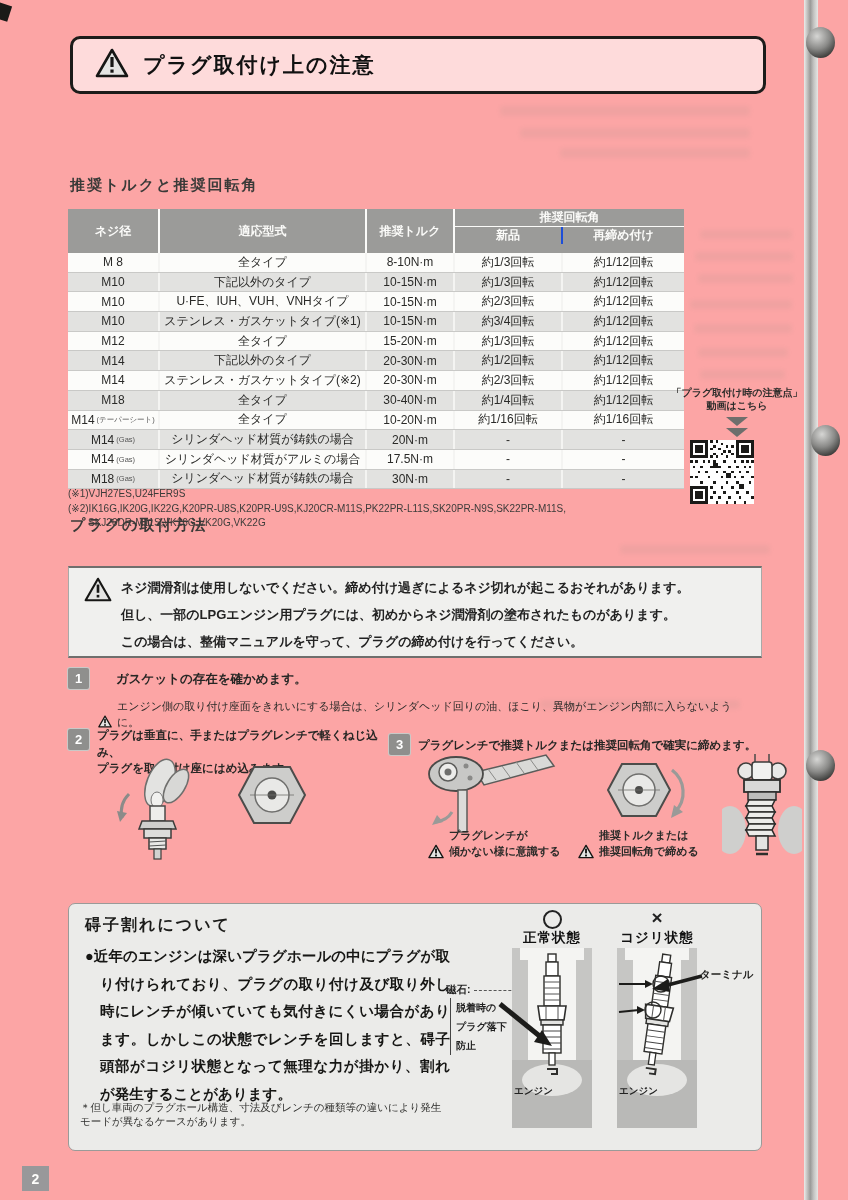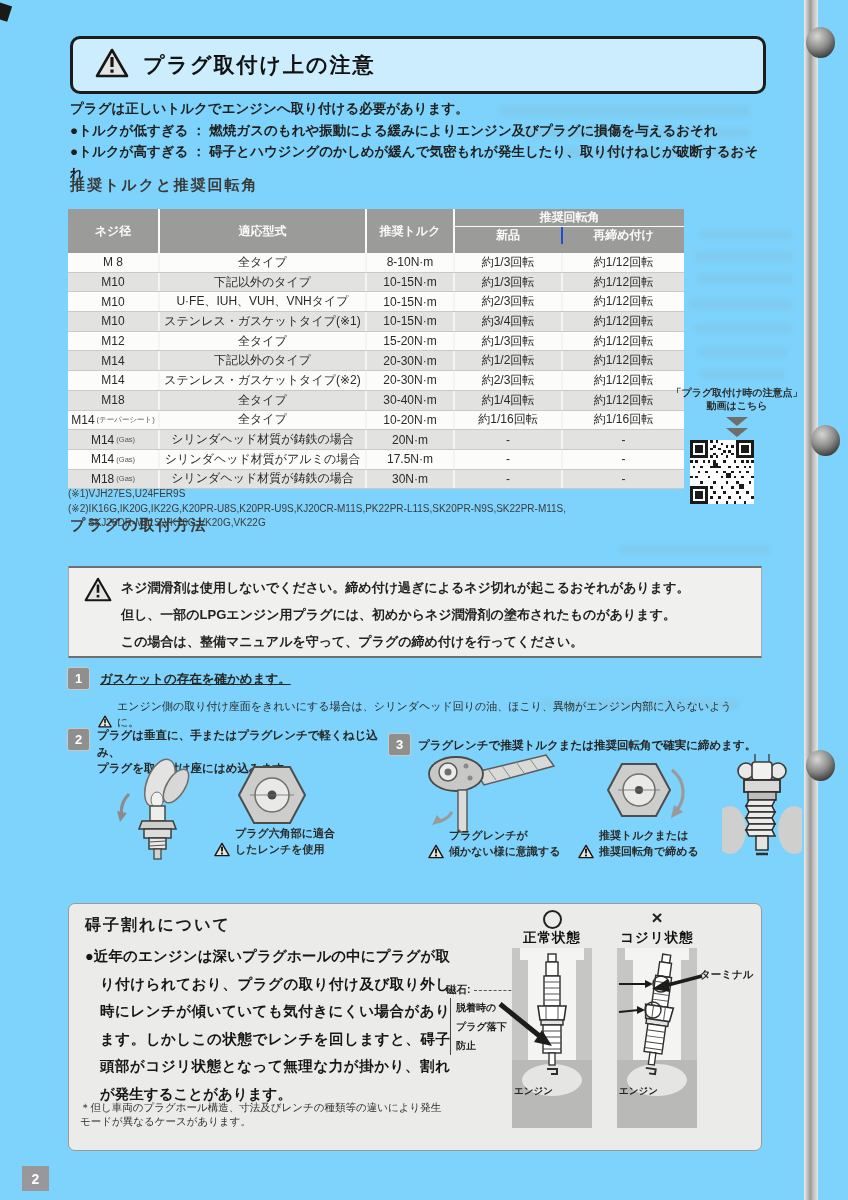--- a/index.html
+++ b/index.html
@@ -1,17 +1,17 @@
 <!DOCTYPE html>
 <html><head>
 <meta charset="utf-8">
 <style>
   html,body{margin:0;padding:0;}
   body{font-family:"Liberation Sans","DejaVu Sans",sans-serif;background:#e8e8e4;}
-  #page{position:relative;width:848px;height:1200px;background:#7dd3fc;overflow:hidden;}
+  #page{position:relative;width:848px;height:1200px;background:#fca5a5;overflow:hidden;}
   .abs{position:absolute;}
   
   .corner-mark{left:-4px;top:4px;width:14px;height:16px;background:#1a1a18;transform:rotate(18deg);}
   
   .bind-bar{left:804px;top:0;width:14px;height:1200px;
     background:linear-gradient(90deg,#ececea,#9a9a98 45%,#c4c4c2 70%,#e6e6e4);}
   .knob{width:29px;height:31px;border-radius:50%;
     background:radial-gradient(circle at 38% 30%,#d6d6d4,#8a8a88 45%,#2e2e2c 85%);}
   
   .ghost{background:#8a8a7e;opacity:.10;filter:blur(2px);border-radius:3px;}
@@ -107,25 +107,20 @@
     <span class="warn-tri">
       <svg width="34" height="30" viewBox="0 0 34 30">
         <polygon points="17,2 32,28 2,28" fill="#e4e4e2" stroke="#161614" stroke-width="2.6" stroke-linejoin="round"></polygon>
         <rect x="15.4" y="9" width="3.2" height="10" fill="#161614"></rect>
         <rect x="15.4" y="21.5" width="3.2" height="3.2" fill="#161614"></rect>
       </svg>
     </span>
     <span class="ttl">プラグ取付け上の注意</span>
   </div>
 
-  <div class="abs intro">
-    <div>プラグは正しいトルクでエンジンへ取り付ける必要があります。</div>
-    <div>●トルクが低すぎる ： 燃焼ガスのもれや振動による緩みによりエンジン及びプラグに損傷を与えるおそれ</div>
-    <div>●トルクが高すぎる ： 碍子とハウジングのかしめが緩んで気密もれが発生したり、取り付けねじが破断するおそれ</div>
-  </div>
 
   <div class="abs sec-head" style="left:70px;top:176px;">推奨トルクと推奨回転角</div>
 
   <div class="abs ttable">
     <div class="thead">
       <div class="hc">ネジ径</div>
       <div class="hc">適応型式</div>
       <div class="hc">推奨トルク</div>
       <div class="rot-group">
         <div class="rot-top">推奨回転角</div>
@@ -265,21 +260,21 @@
       </svg>
     </span>
     <div class="wtext">
       <div>ネジ潤滑剤は使用しないでください。締め付け過ぎによるネジ切れが起こるおそれがあります。</div>
       <div>但し、一部のLPGエンジン用プラグには、初めからネジ潤滑剤の塗布されたものがあります。</div>
       <div>この場合は、整備マニュアルを守って、プラグの締め付けを行ってください。</div>
     </div>
   </div>
 
   <div class="abs stepnum" style="left:68px;top:668px;">1</div>
-  <div class="abs steptxt" style="left:100px;top:671px;text-decoration:underline;">ガスケットの存在を確かめます。</div>
+  <div class="abs steptxt" style="left:116px;top:671px;">ガスケットの存在を確かめます。</div>
   <div class="abs minicap" style="left:98px;top:699px;width:640px;">
     <span>
       <svg width="14" height="13" viewBox="0 0 34 30">
           <polygon points="17,2 32,28 2,28" fill="#e4e4e2" stroke="#161614" stroke-width="3" stroke-linejoin="round"></polygon>
           <rect x="15" y="9" width="4" height="10" fill="#161614"></rect>
           <rect x="15" y="21.5" width="4" height="4" fill="#161614"></rect>
         </svg>
     </span>
     <span style="font-size:11px;font-weight:500;">エンジン側の取り付け座面をきれいにする場合は、シリンダヘッド回りの油、ほこり、異物がエンジン内部に入らないように。</span>
   </div>
@@ -310,31 +305,20 @@
 
   <div class="abs" style="left:236px;top:764px;">
     <svg width="72" height="62" viewBox="0 0 72 62">
       <polygon points="18,3 54,3 69,31 54,59 18,59 3,31" fill="#cdcdcb" stroke="#4c4c4a" stroke-width="2"></polygon>
       <circle cx="36" cy="31" r="17" fill="#e9e9e7" stroke="#6f6f6d" stroke-width="1.5"></circle>
       <circle cx="36" cy="31" r="4.5" fill="#4c4c4a"></circle>
       <line x1="14" y1="31" x2="58" y2="31" stroke="#6f6f6d" stroke-width="0.8"></line>
     </svg>
   </div>
 
-  <div class="abs minicap" style="left:214px;top:826px;">
-    <span>
-      <svg width="16" height="15" viewBox="0 0 34 30">
-          <polygon points="17,2 32,28 2,28" fill="#e4e4e2" stroke="#161614" stroke-width="3" stroke-linejoin="round"></polygon>
-          <rect x="15" y="9" width="4" height="10" fill="#161614"></rect>
-          <rect x="15" y="21.5" width="4" height="4" fill="#161614"></rect>
-        </svg>
-    </span>
-    <span>プラグ六角部に適合
-したレンチを使用</span>
-  </div>
 
   <div class="abs" style="left:418px;top:752px;">
     <svg width="140" height="95" viewBox="0 0 140 95">
       <polygon points="58,20 128,3 136,14 66,33" fill="#d9d9d7" stroke="#5c5c5a" stroke-width="1.5"></polygon>
       <line x1="70" y1="17" x2="78" y2="28" stroke="#8a8a88" stroke-width="1"></line>
       <line x1="84" y1="14" x2="92" y2="25" stroke="#8a8a88" stroke-width="1"></line>
       <line x1="98" y1="10" x2="106" y2="21" stroke="#8a8a88" stroke-width="1"></line>
       <line x1="112" y1="7" x2="120" y2="18" stroke="#8a8a88" stroke-width="1"></line>
       <ellipse cx="38" cy="22" rx="27" ry="17" fill="#c8c8c6" stroke="#4a4a48" stroke-width="1.8"></ellipse>
       <circle cx="30" cy="20" r="9" fill="#ececea" stroke="#5c5c5a" stroke-width="1.5"></circle>

